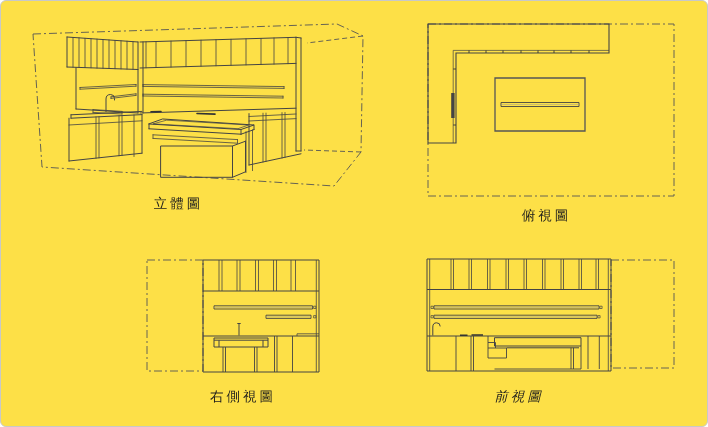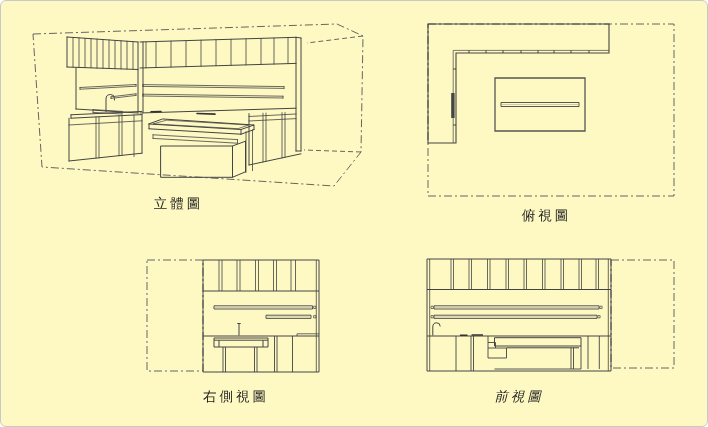--- a/index.html
+++ b/index.html
@@ -1,19 +1,19 @@
 <!DOCTYPE html>
 <html><head>
 <meta charset="utf-8">
 <style>
   html,body{margin:0;padding:0;background:#fff;}
   .screen{
     position:relative;
     width:708px;height:427px;
-    background:#fef9c3;
+    background:#fde047;
     border:1px solid #c8c8c8;
     border-radius:6px;
     box-sizing:border-box;
     overflow:hidden;
     font-family:"DejaVu Serif", serif;
   }
   .view-svg{position:absolute;display:block;}
   .view-label{
     position:absolute;
     font-size:13.5px;
@@ -117,21 +117,21 @@
       <rect x="312.6" y="314.6" width="2.3" height="2.3" stroke-width="0.7"></rect>
 
       <path d="M238,334.5 L238,322.5 M236.3,322.5 L239.7,322.5"></path>
 
       <path d="M213,337 L267,337 L267,346 L213,346 Z M213,339.2 L267,339.2 M218,339.2 L218,346 M262,339.2 L262,346"></path>
       <path stroke-width="0.9" d="M222,346 L222,371 M224.5,346 L224.5,371 M253.5,346 L253.5,371 M256,346 L256,371"></path>
 
       <path stroke-width="0.9" d="M273.5,335 L273.5,371 M276,335 L276,371 M291.5,335 L291.5,371"></path>
     </g>
   </svg>
-  <div class="view-label" style="left:188px;top:387px;width:80px;text-align:right;">右側視圖</div>
+  <div class="view-label" style="left:202px;top:387px;width:80px;">右側視圖</div>
 
   <svg class="view-svg" style="left:420px;top:253px;" width="265" height="122" viewBox="420 253 265 122">
     <g fill="none" stroke="#555" stroke-width="0.9">
       <path stroke-dasharray="8 3 2 3" d="M610,259 L673,259 L673,367 L610,367 Z"></path>
     </g>
     <g fill="none" stroke="#444" stroke-width="1">
       <path d="M426,258 L610,258 L610,370 L426,370 Z"></path>
       <path stroke-width="0.8" d="M428.7,258 L428.7,370 M607.3,258 L607.3,370"></path>
       <path d="M426,288.5 L610,288.5 M426,335 L610,335"></path>
       <path stroke-width="0.8" d="M450,258 L450,288.5 M452.5,258 L452.5,288.5 M468,258 L468,288.5 M470.5,258 L470.5,288.5 M486.5,258 L486.5,288.5 M489,258 L489,288.5 M505,258 L505,288.5 M507.5,258 L507.5,288.5 M523,258 L523,288.5 M525.5,258 L525.5,288.5 M541.5,258 L541.5,288.5 M544,258 L544,288.5 M560,258 L560,288.5 M562.5,258 L562.5,288.5 M578,258 L578,288.5 M580.5,258 L580.5,288.5 M595,258 L595,288.5 M597.5,258 L597.5,288.5"></path>

